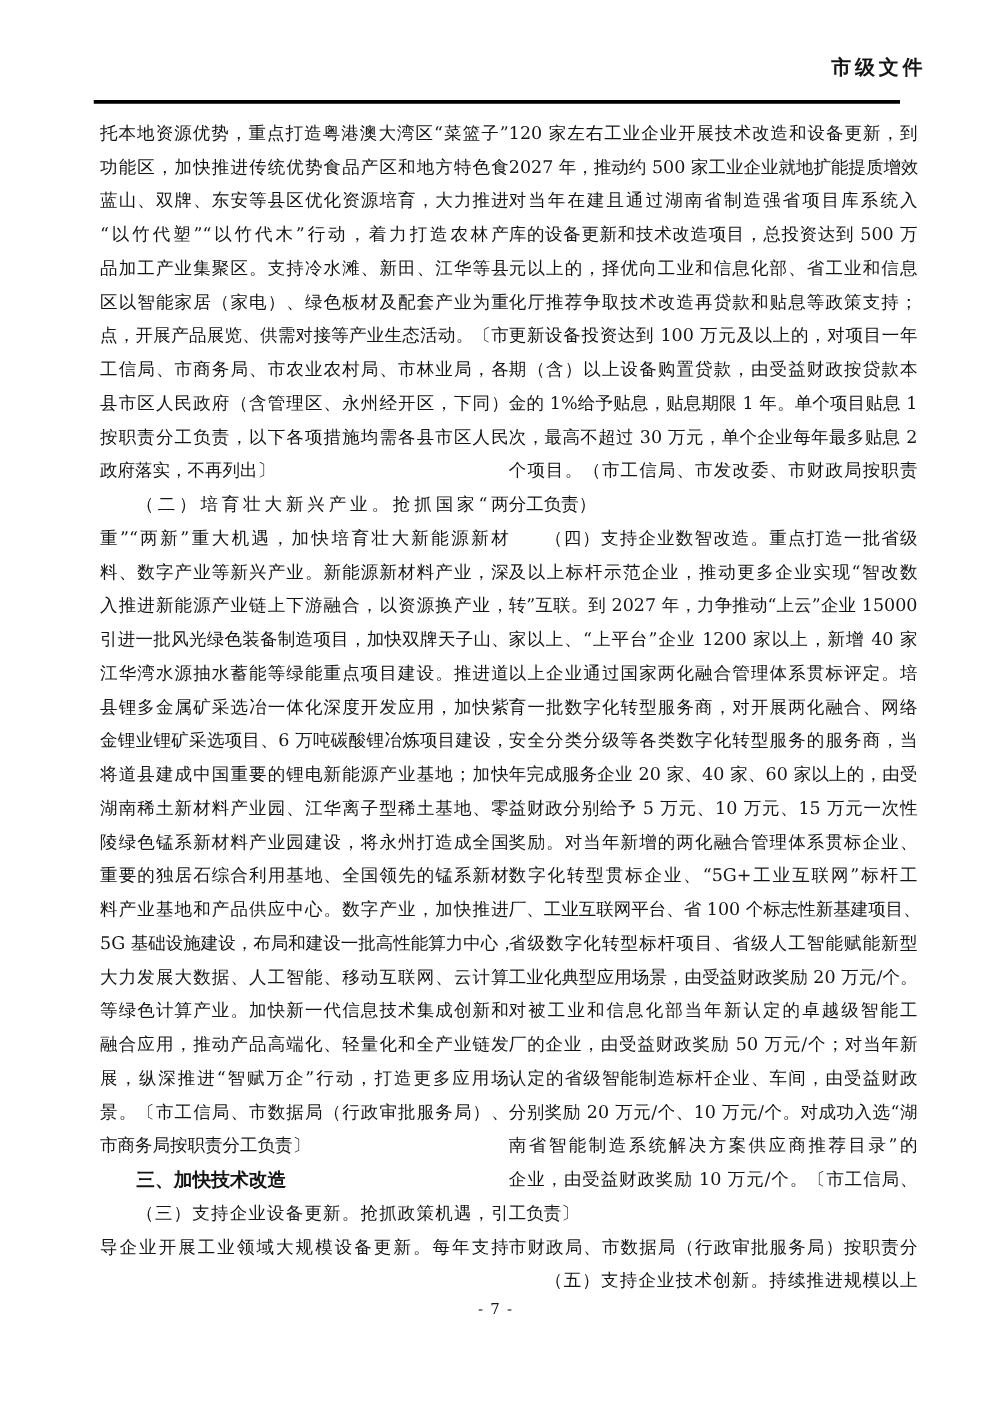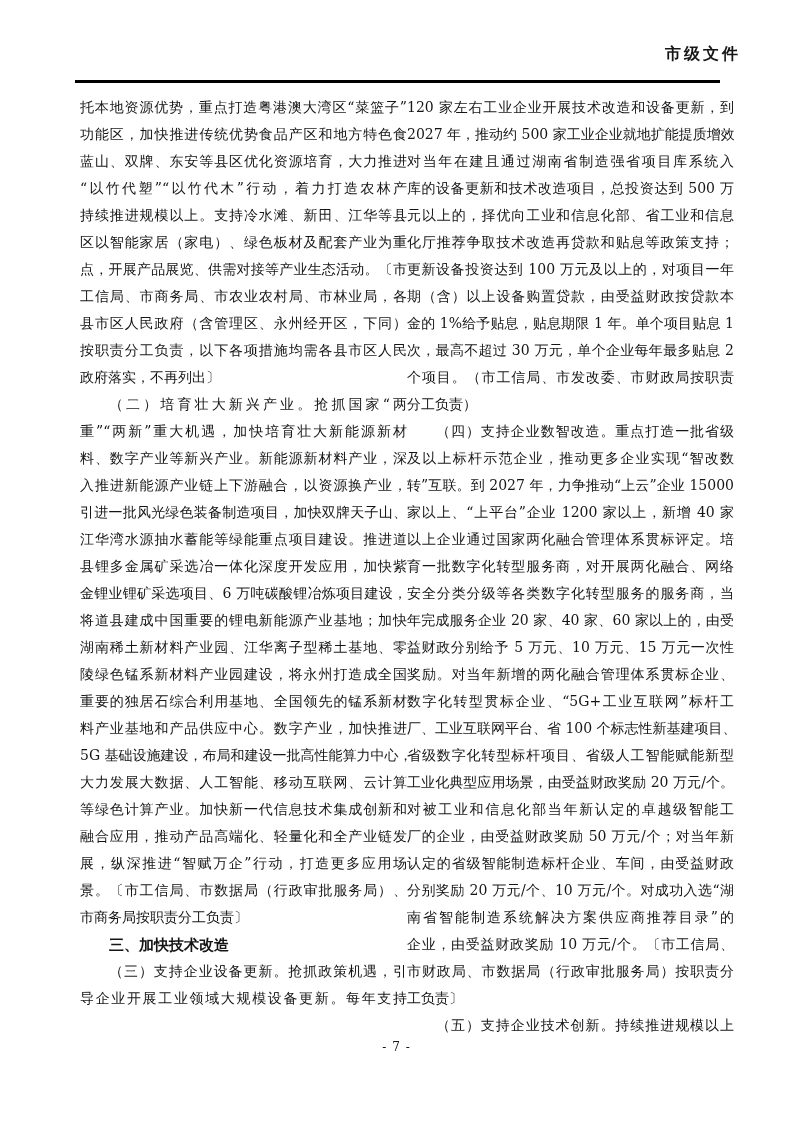--- a/index.html
+++ b/index.html
@@ -44,21 +44,21 @@
 
 <div class="page">
   <div class="header-label">市级文件</div>
   <div class="rule"></div>
   <div class="columns">
     <div class="col">
         <div class="line">托本地资源优势，重点打造粤港澳大湾区“菜篮子”</div>
         <div class="line">功能区，加快推进传统优势食品产区和地方特色食</div>
         <div class="line">蓝山、双牌、东安等县区优化资源培育，大力推进</div>
         <div class="line">“以竹代塑”“以竹代木”行动，着力打造农林产</div>
-        <div class="line">持续推进规模以上。支持冷水滩、新田、江华等县</div>
+        <div class="line">品加工产业集聚区。支持冷水滩、新田、江华等县</div>
         <div class="line">区以智能家居（家电）、绿色板材及配套产业为重</div>
         <div class="line">点，开展产品展览、供需对接等产业生态活动。〔市</div>
         <div class="line">工信局、市商务局、市农业农村局、市林业局，各</div>
         <div class="line">县市区人民政府（含管理区、永州经开区，下同）</div>
         <div class="line">按职责分工负责，以下各项措施均需各县市区人民</div>
         <div class="line end">政府落实，不再列出〕</div>
         <div class="line indent">（二）培育壮大新兴产业。抢抓国家“两</div>
         <div class="line">重”“两新”重大机遇，加快培育壮大新能源新材</div>
         <div class="line">料、数字产业等新兴产业。新能源新材料产业，深</div>
         <div class="line">入推进新能源产业链上下游融合，以资源换产业，</div>
@@ -108,19 +108,19 @@
         <div class="line">数字化转型贯标企业、“5G+工业互联网”标杆工</div>
         <div class="line">厂、工业互联网平台、省 100 个标志性新基建项目、</div>
         <div class="line">省级数字化转型标杆项目、省级人工智能赋能新型</div>
         <div class="line">工业化典型应用场景，由受益财政奖励 20 万元/个。</div>
         <div class="line">对被工业和信息化部当年新认定的卓越级智能工</div>
         <div class="line">厂的企业，由受益财政奖励 50 万元/个；对当年新</div>
         <div class="line">认定的省级智能制造标杆企业、车间，由受益财政</div>
         <div class="line">分别奖励 20 万元/个、10 万元/个。对成功入选“湖</div>
         <div class="line">南省智能制造系统解决方案供应商推荐目录”的</div>
         <div class="line">企业，由受益财政奖励 10 万元/个。〔市工信局、</div>
+        <div class="line end">工负责〕</div>
         <div class="line">市财政局、市数据局（行政审批服务局）按职责分</div>
-        <div class="line end">工负责〕</div>
         <div class="line indent">（五）支持企业技术创新。持续推进规模以上</div>
       </div>
   </div>
   <div class="page-number">- 7 -</div>
 </div>
 
 </body></html>

